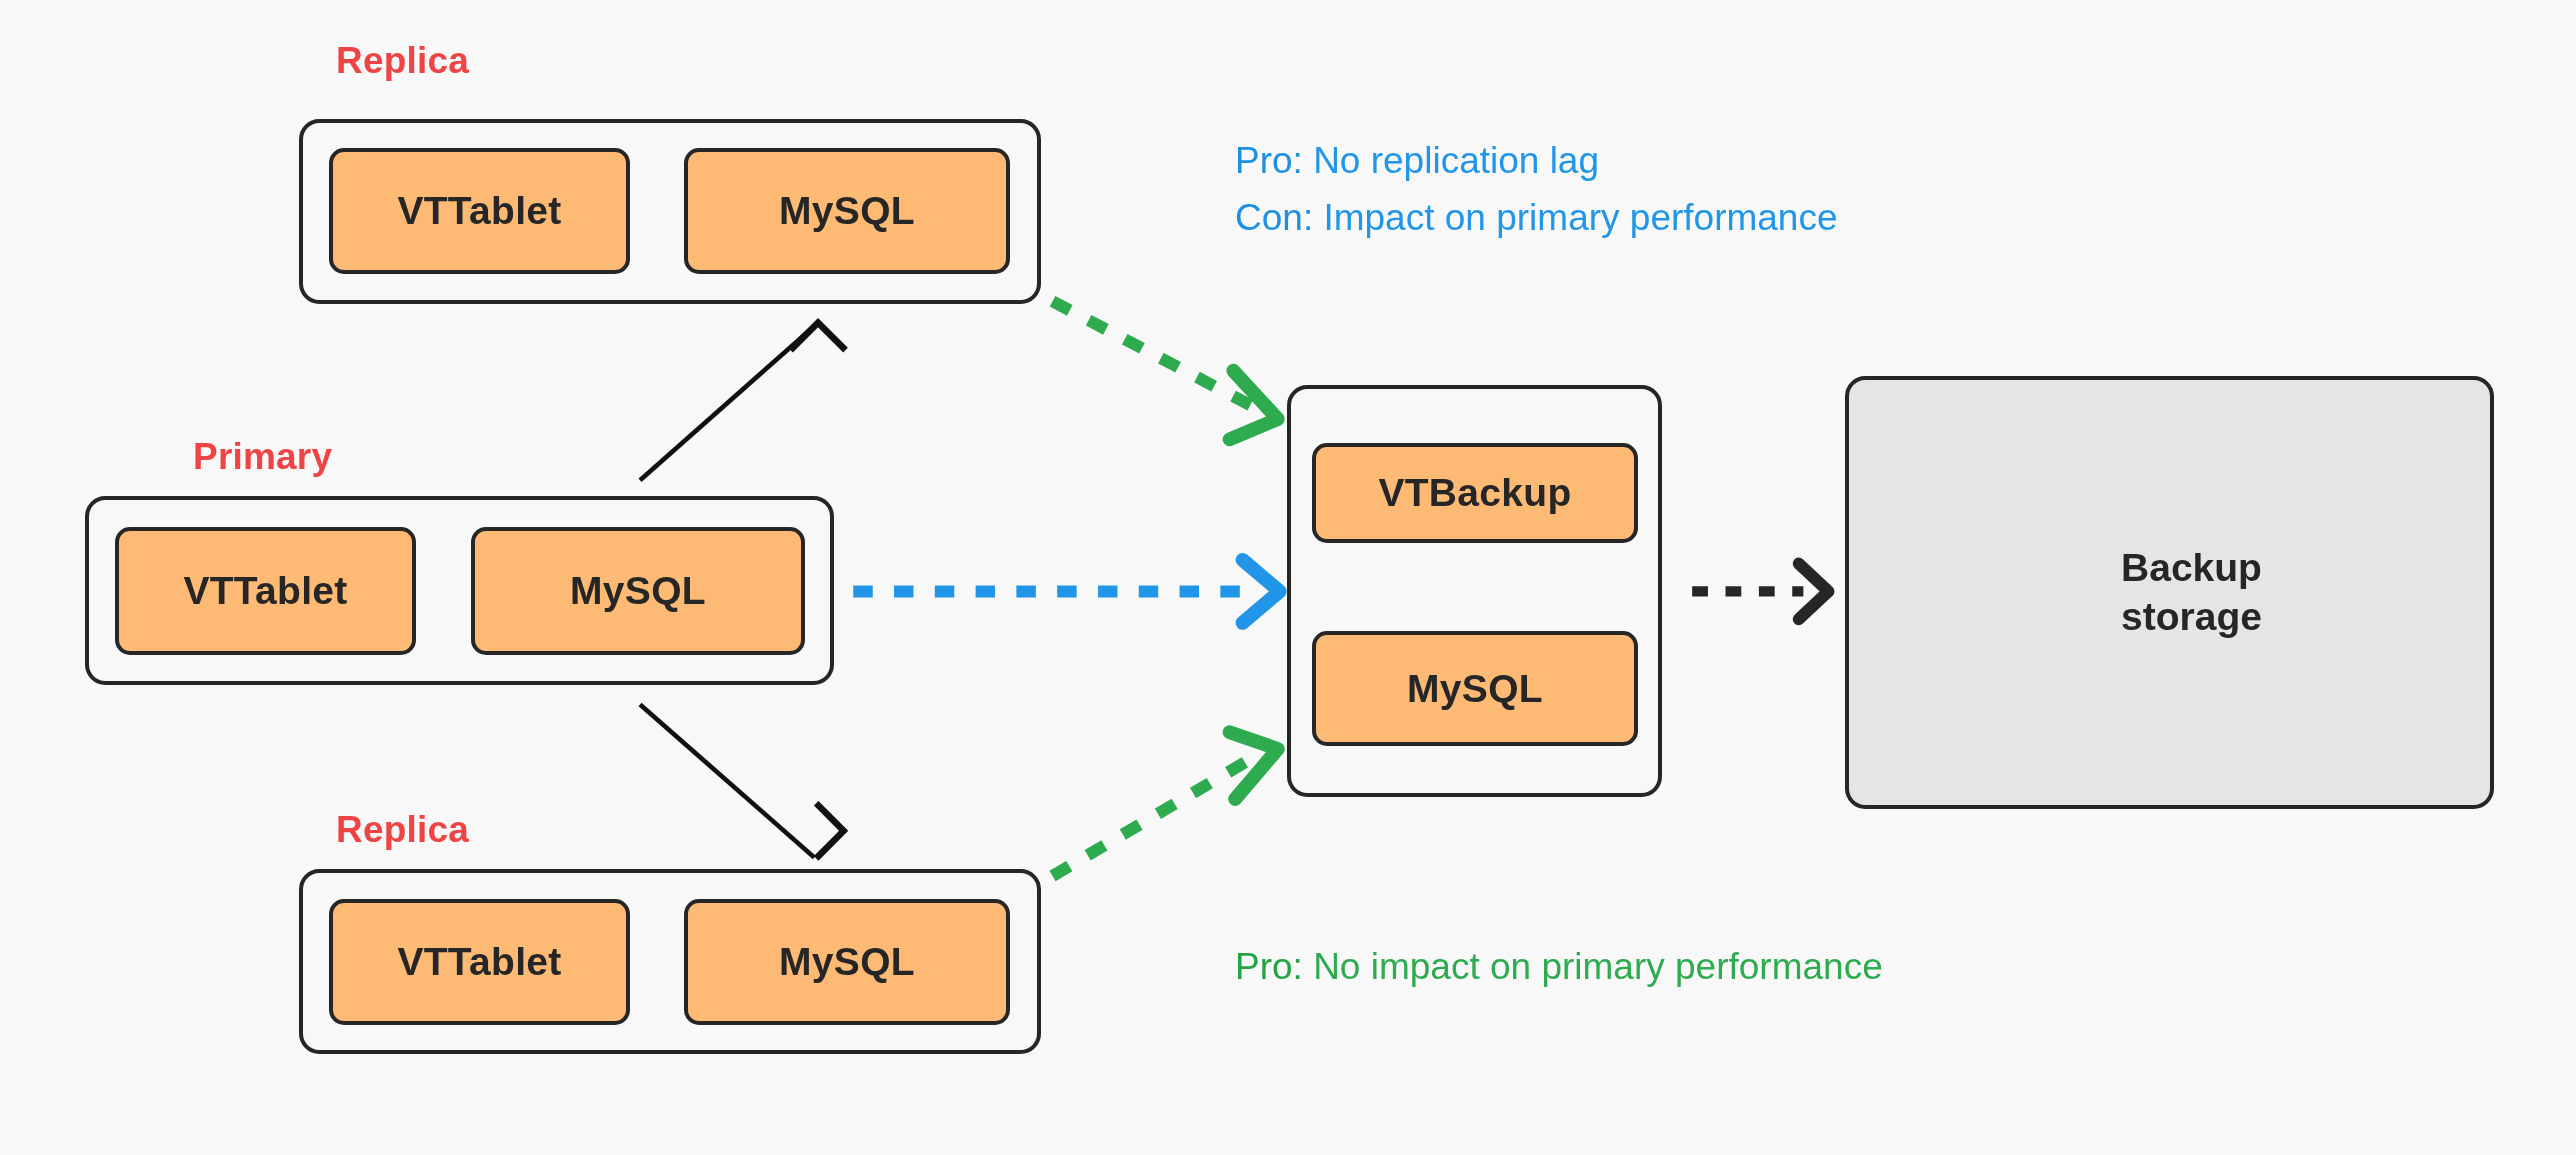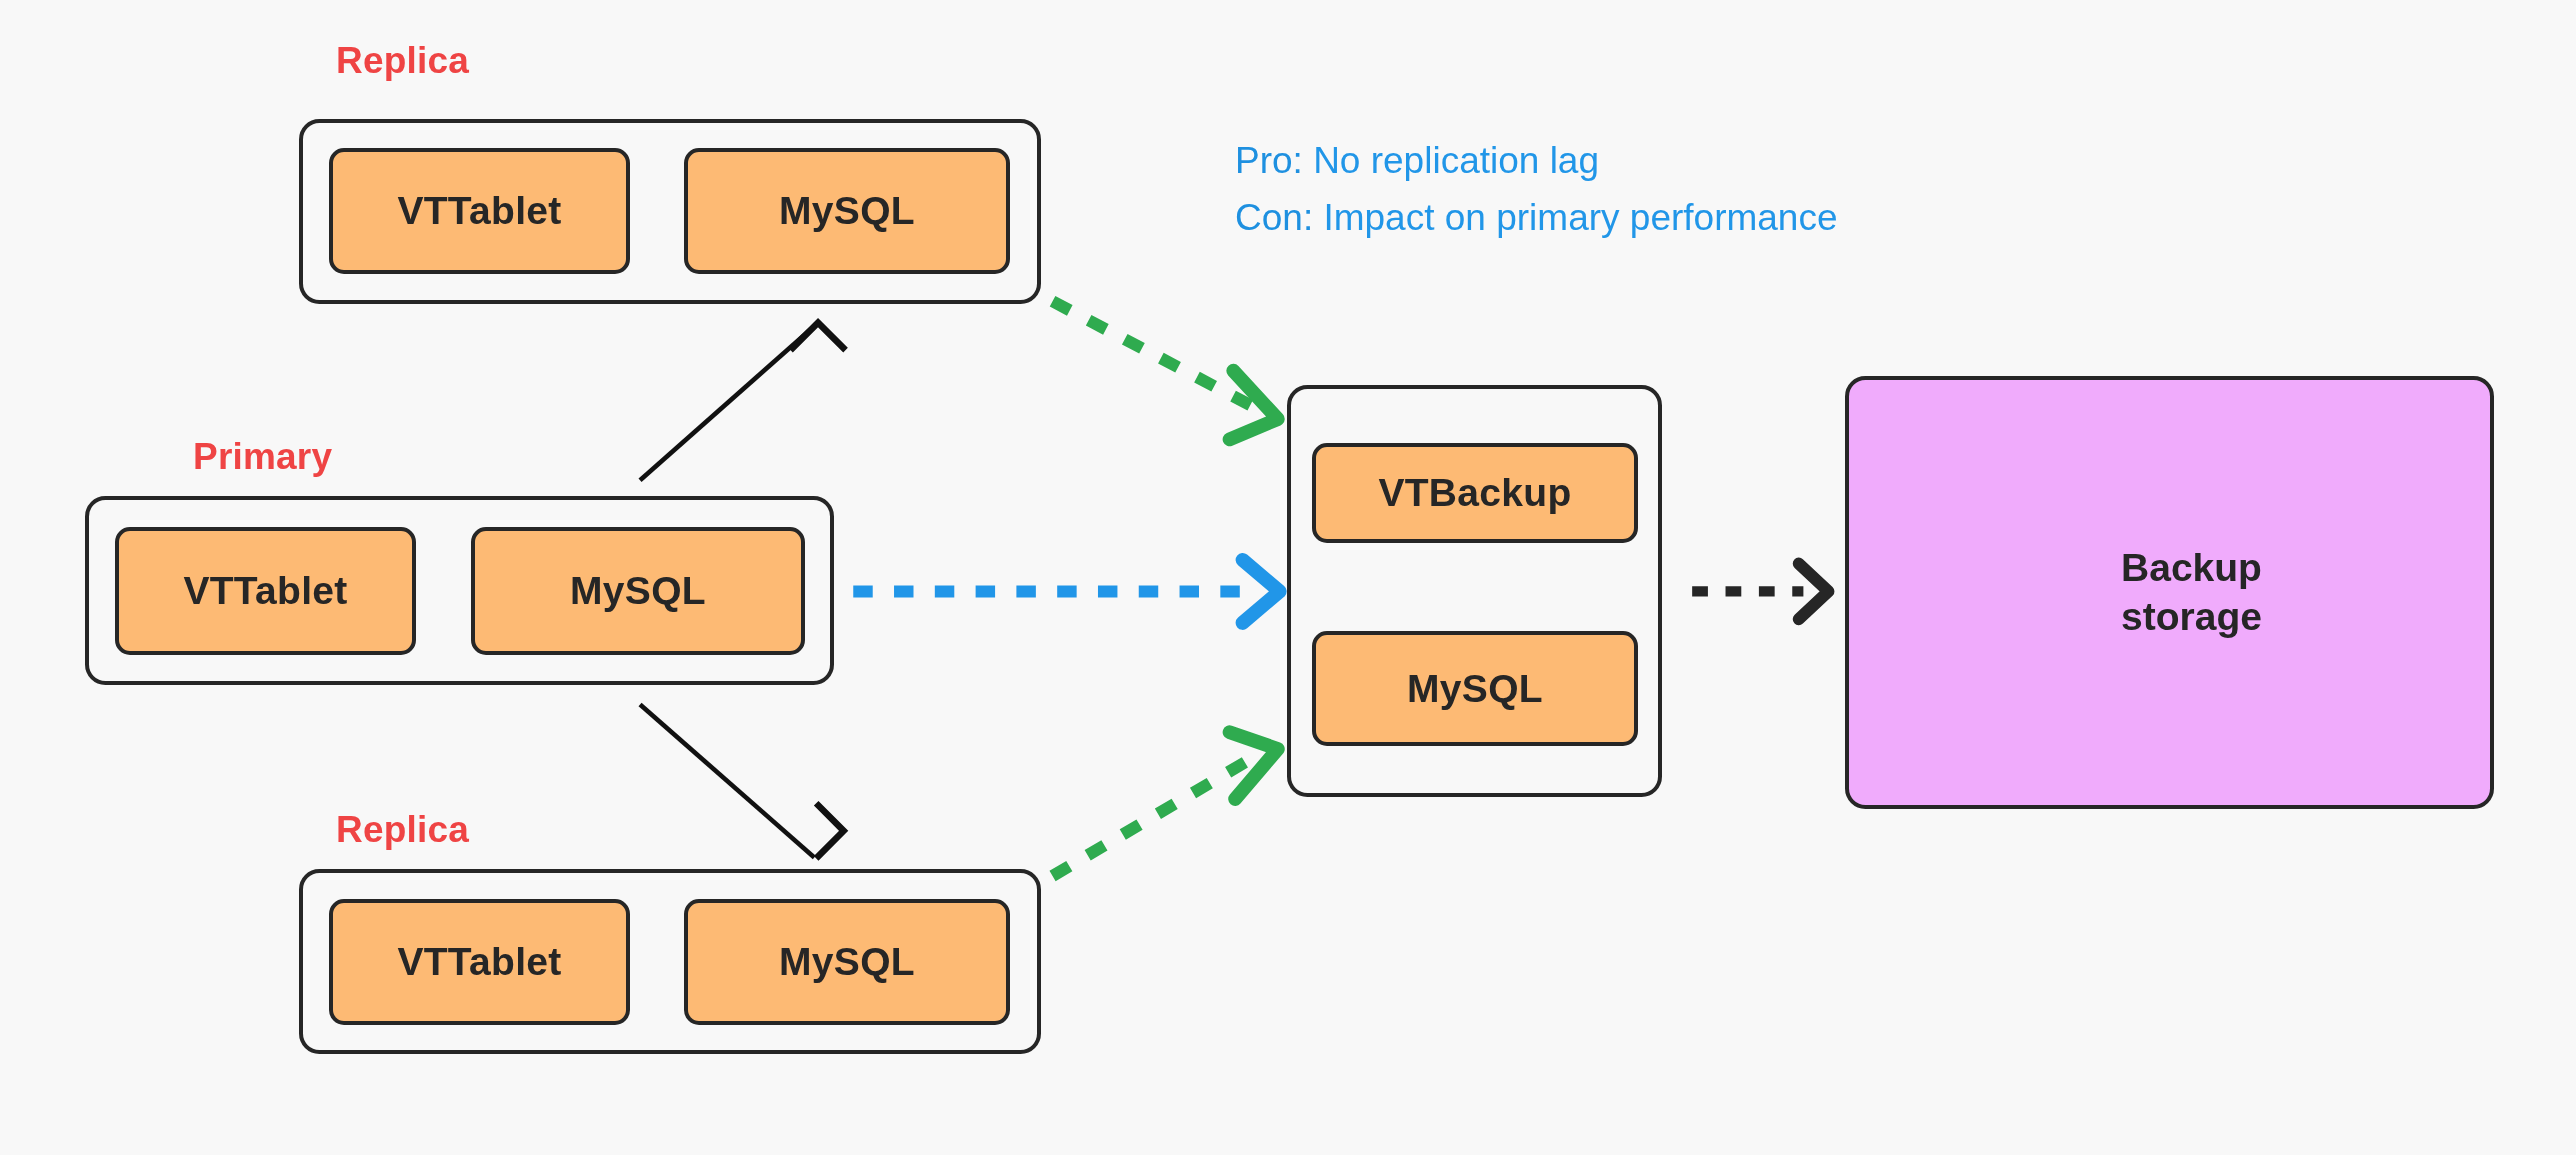--- a/index.html
+++ b/index.html
@@ -63,21 +63,21 @@
     color: #262626;
     letter-spacing: 0.3px;
     white-space: nowrap;
   }
 
   
   .storage-box {
     position: absolute;
     border: 4.6px solid #262626;
     border-radius: 20.4px;
-    background: #f0abfc;
+    background: #e5e5e5;
     box-sizing: border-box;
     display: flex;
     align-items: center;
     justify-content: center;
     text-align: center;
     font-size: 39px;
     font-weight: bold;
     color: #262626;
     line-height: 1.25;
     padding-left: 44px;
@@ -193,16 +193,19 @@
   <div class="annotation ann-blue" style="left:1235px; top:132px;">
     <div class="line">
       <span class="lead">Pro:</span><span> No replication lag</span>
     </div>
     <div class="line">
       <span class="lead">Con:</span><span> Impact on primary performance</span>
     </div>
   </div>
 
   <div class="annotation ann-green" style="left:1235px; top:938px;">
+    <div class="line">
+      <span class="lead">Pro:</span><span> No impact on primary performance</span>
+    </div>
   </div>
 
 </div>
 
 
 </body></html>

